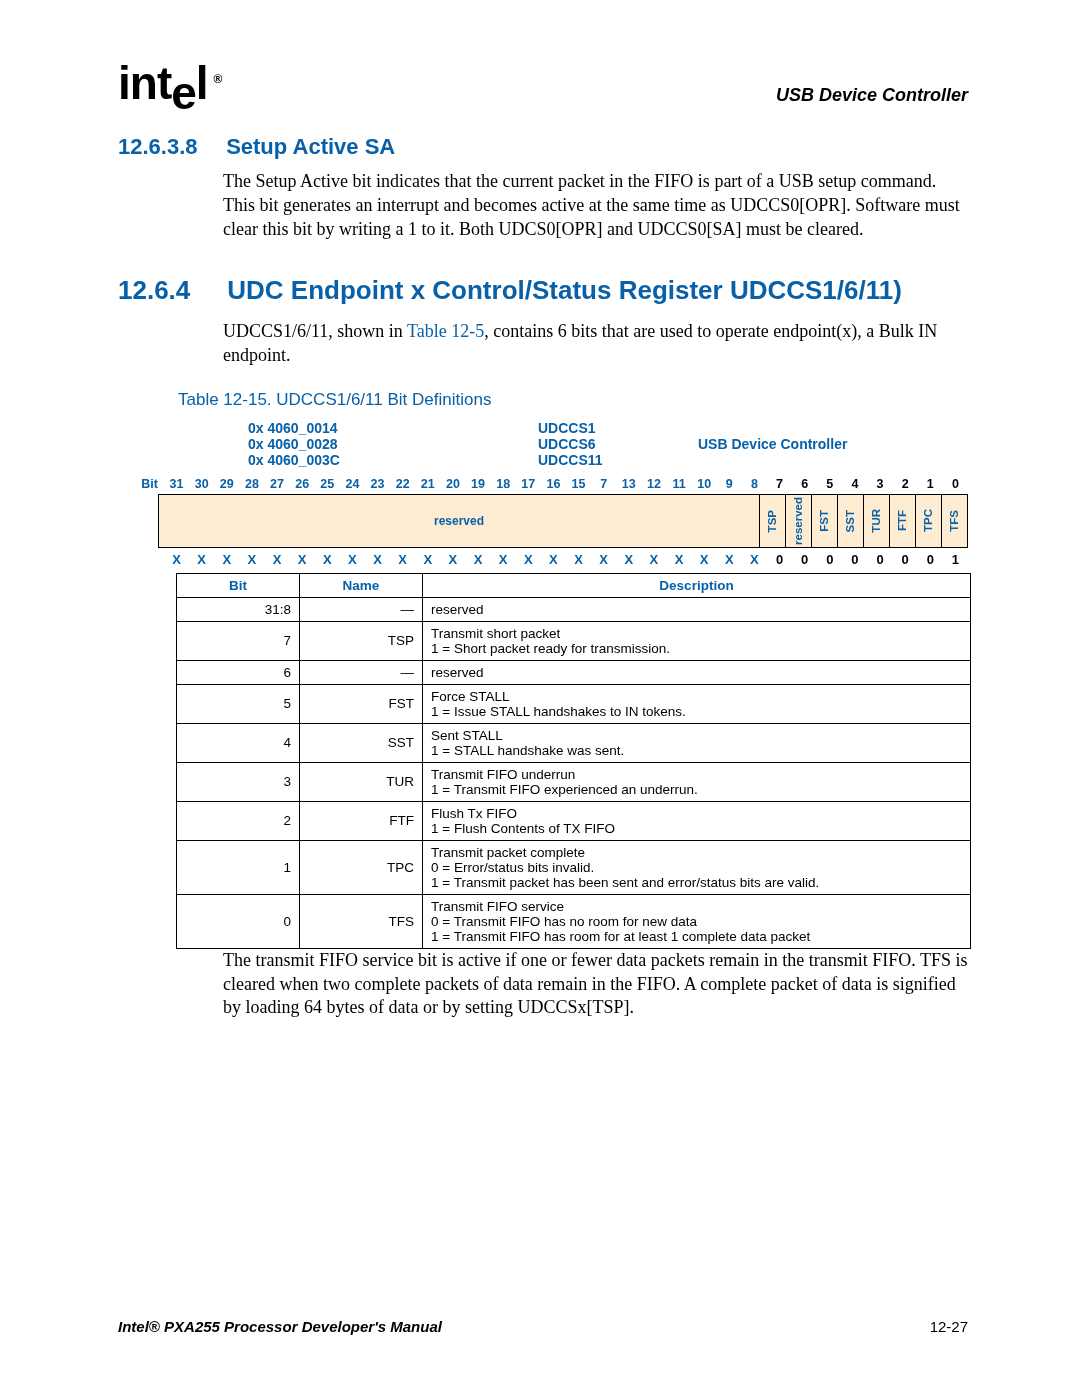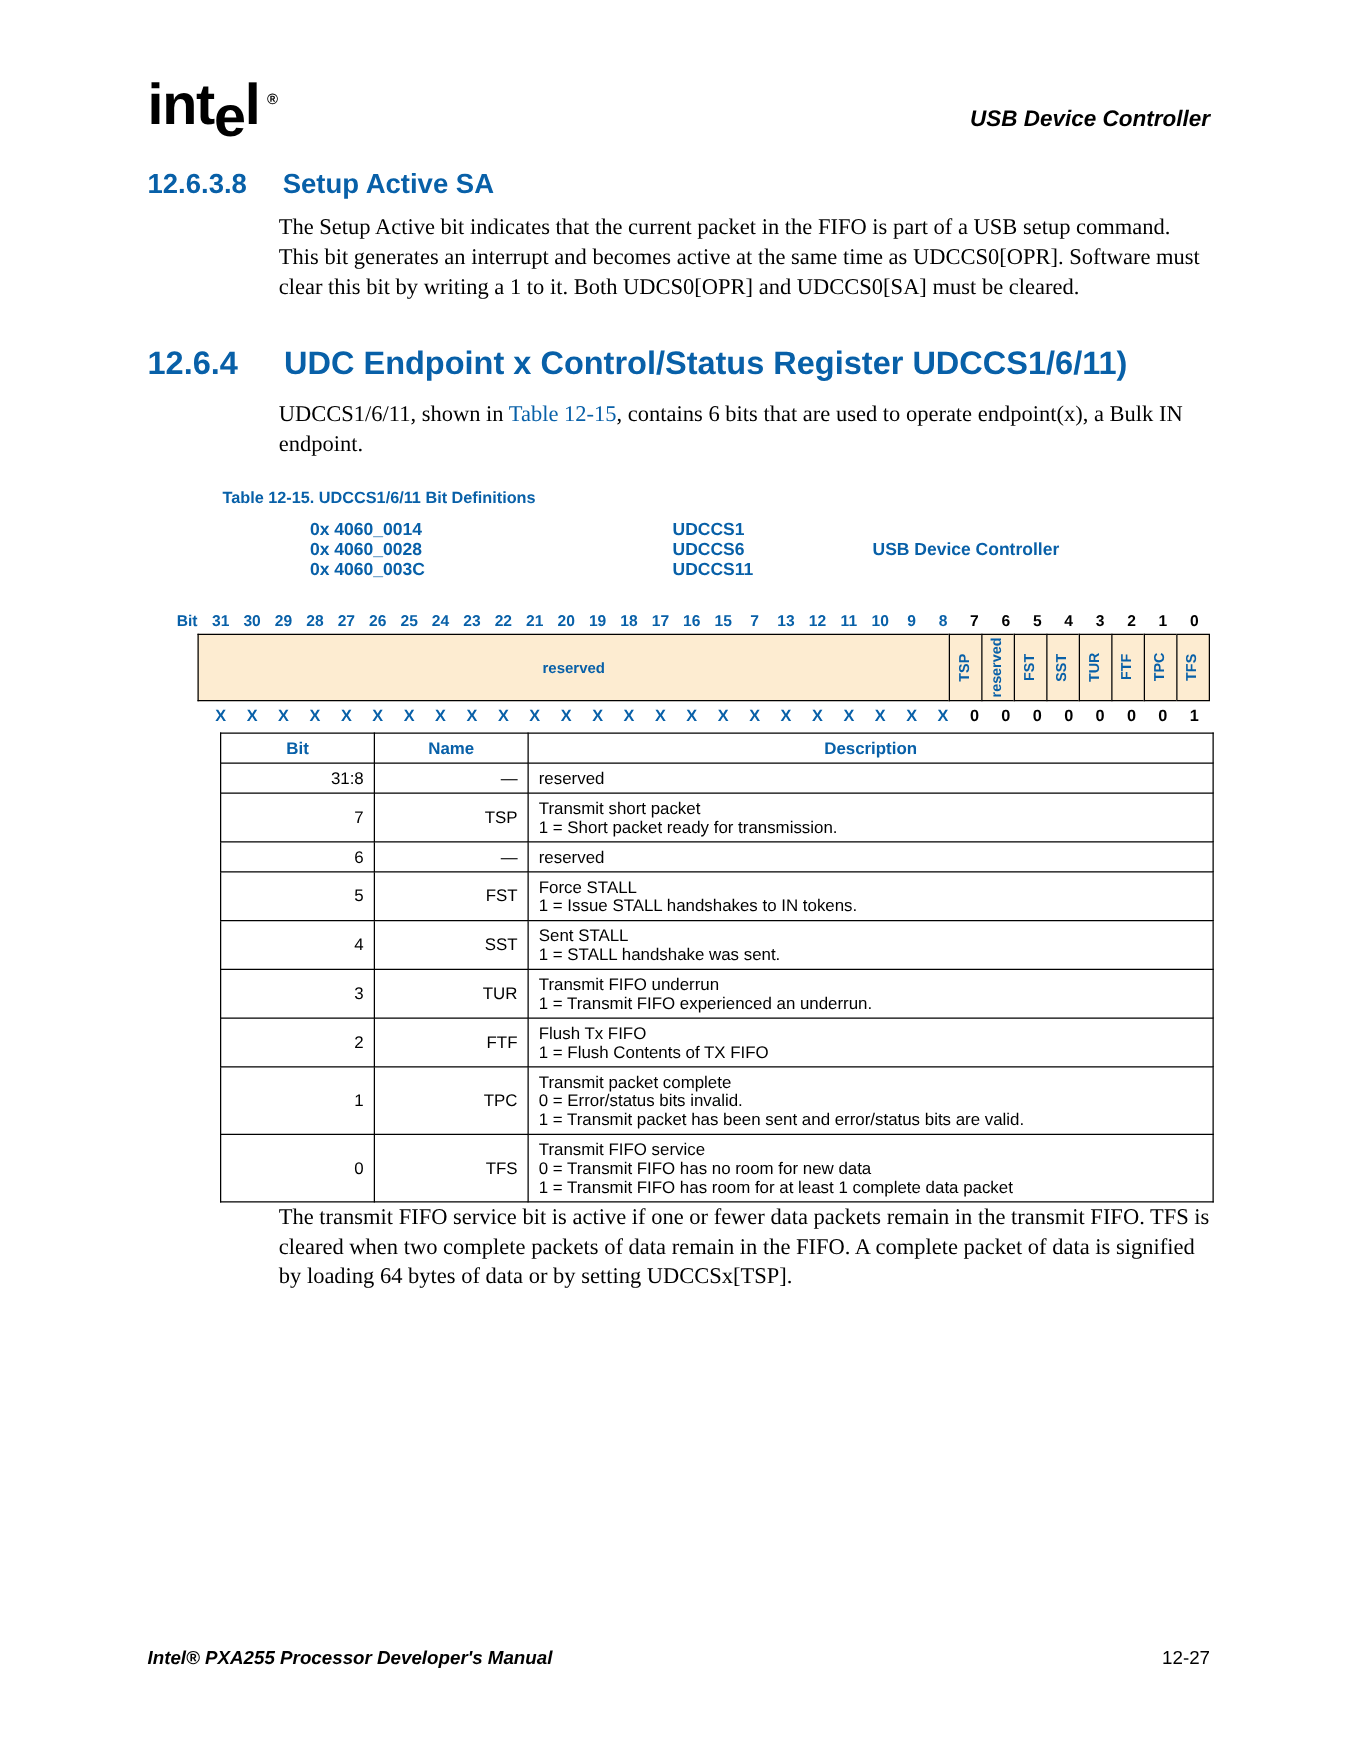--- a/index.html
+++ b/index.html
@@ -69,32 +69,32 @@
   .para {
     font-size: 18px;
     line-height: 1.32;
     margin-left: 105px;
     margin-top: 0;
     margin-bottom: 10px;
   }
   .link { color: #0860a8; }
   .table-caption {
     font-family: Arial, Helvetica, sans-serif;
-    font-weight: bold;
-    color: #0860a8;
-    font-size: 13px;
+    font-weight: normal;
+    color: #0860a8;
+    font-size: 17px;
     margin: 22px 0 10px 60px;
   }
   .addr-block {
     font-family: Arial, Helvetica, sans-serif;
     font-weight: bold;
     color: #0860a8;
     font-size: 14px;
     margin-left: 130px;
-    margin-bottom: 24px;
+    margin-bottom: 6px;
     display: flex;
   }
   .addr-col { min-width: 290px; }
   .addr-col2 { min-width: 160px; }
   .addr-col3 { }
   .bit-table-wrap { margin-left: 0; }
   .bit-head-row {
     display: flex;
     align-items: center;
     font-family: Arial, Helvetica, sans-serif;
@@ -214,21 +214,21 @@
       <span class="sec-num">12.6.3.8</span>
       <span>Setup Active SA</span>
     </div>
     <p class="para">The Setup Active bit indicates that the current packet in the FIFO is part of a USB setup command. This bit generates an interrupt and becomes active at the same time as UDCCS0[OPR]. Software must clear this bit by writing a 1 to it. Both UDCS0[OPR] and UDCCS0[SA] must be cleared.</p>
 
     <div class="sec-h3">
       <span class="sec-num" style="min-width:102px">12.6.4</span>
       <span>UDC Endpoint x Control/Status Register UDCCS1/6/11)</span>
     </div>
     <p class="para">
-      <span>UDCCS1/6/11, shown in </span><span class="link">Table 12-15</span><span>, contains 6 bits that are used to operate endpoint(x), a Bulk IN endpoint.</span>
+      <span>UDCCS1/6/11, shown in </span><span class="link">Table 12-5</span><span>, contains 6 bits that are used to operate endpoint(x), a Bulk IN endpoint.</span>
     </p>
 
     <div class="table-caption">Table 12-15. UDCCS1/6/11 Bit Definitions</div>
 
     <div class="addr-block">
       <div class="addr-col">
         <div>0x 4060_0014</div>
         <div>0x 4060_0028</div>
         <div>0x 4060_003C</div>
       </div>

